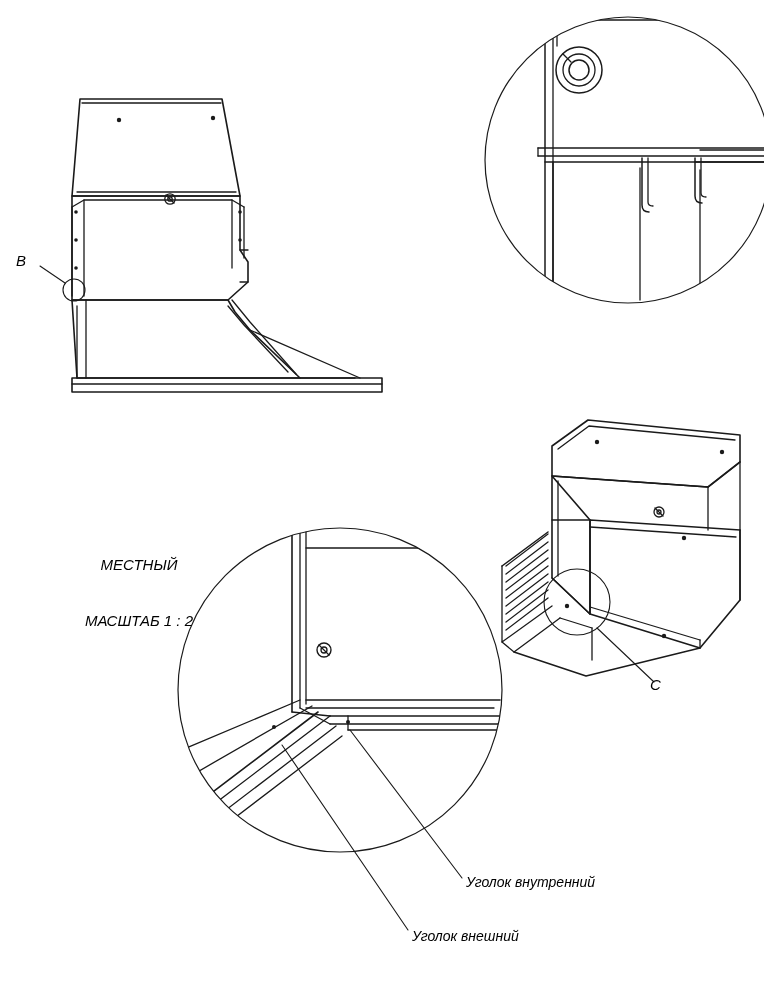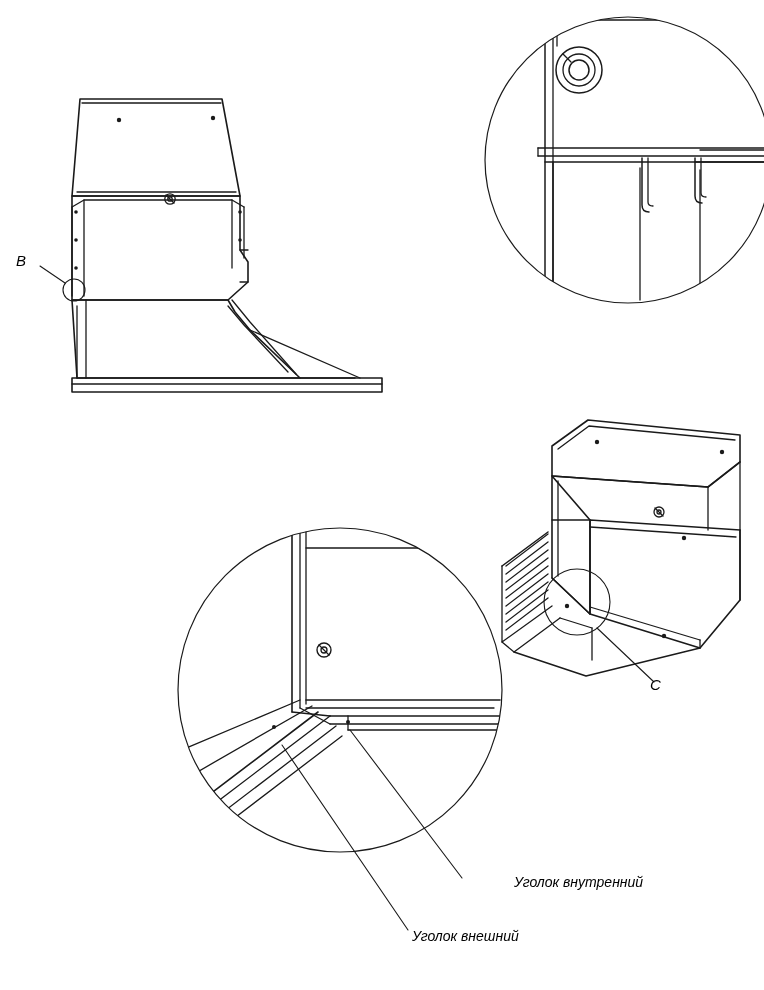--- a/index.html
+++ b/index.html
@@ -233,18 +233,22 @@
         <path d="M282,745 L408,930" stroke-width="1.1"></path>
       </g>
 
     </g>
   </svg>
 
   <div class="lbl lbl-letter" style="left:16px; top:252px;">B</div>
 
   <div class="lbl lbl-letter" style="left:650px; top:676px;">C</div>
 
-
-  <div class="lbl lbl-note" style="left:466px; top:874px;margin-left:48px;">Уголок внутренний</div>
+  <div class="lbl lbl-scale" style="left:44px; top:518px; width:190px;">
+    <div>МЕСТНЫЙ</div>
+    <div>МАСШТАБ 1 : 2</div>
+  </div>
+
+  <div class="lbl lbl-note" style="left:466px; top:874px;">Уголок внутренний</div>
 
   <div class="lbl lbl-note" style="left:412px; top:928px;font-style:italic;">Уголок внешний</div>
 
 </div>
 
 </body></html>

